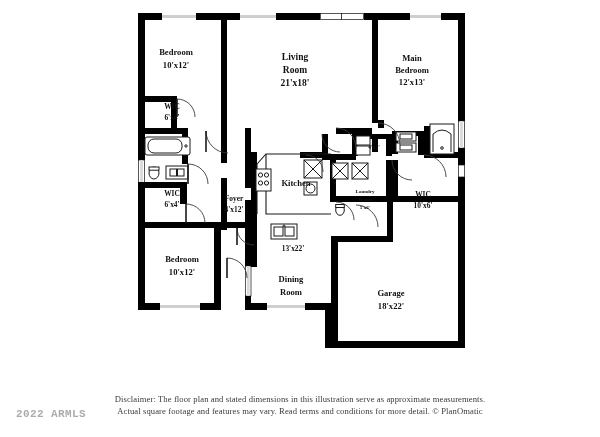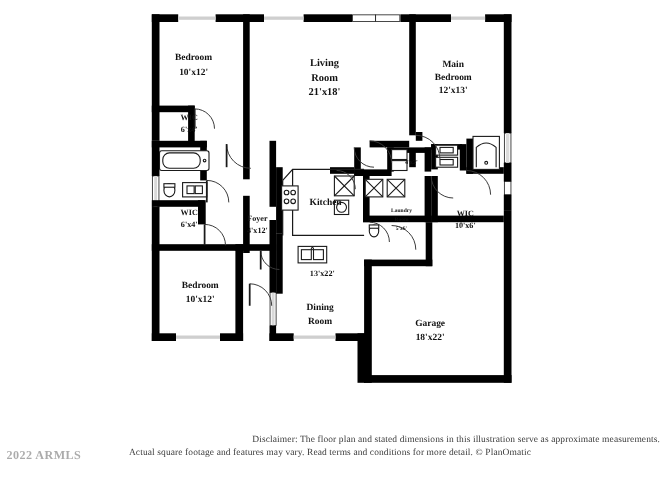--- a/index.html
+++ b/index.html
@@ -45,28 +45,28 @@
     position: absolute;
     left: 0;
     width: 600px;
     text-align: center;
     font-family: "Liberation Serif", serif;
     font-size: 8.6px;
     color: #3a3a3a;
     line-height: 1.45;
     letter-spacing: 0.1px;
   }
-  .disclaimer .line1 { display: block; text-align: right; }
+  .disclaimer .line1 { display: block; }
   .disclaimer .line2 { display: block; }
 
   .watermark {
     position: absolute;
-    left: 6px;
+    left: 16px;
     top: 408px;
-    font-family: Liberation Serif, serif;
+    font-family: Liberation Mono, monospace;
     font-size: 11px;
     font-weight: bold;
     color: #8c8c8c;
     opacity: 0.72;
     letter-spacing: 0.4px;
   }
 </style>
 </head>
 <body>
 

